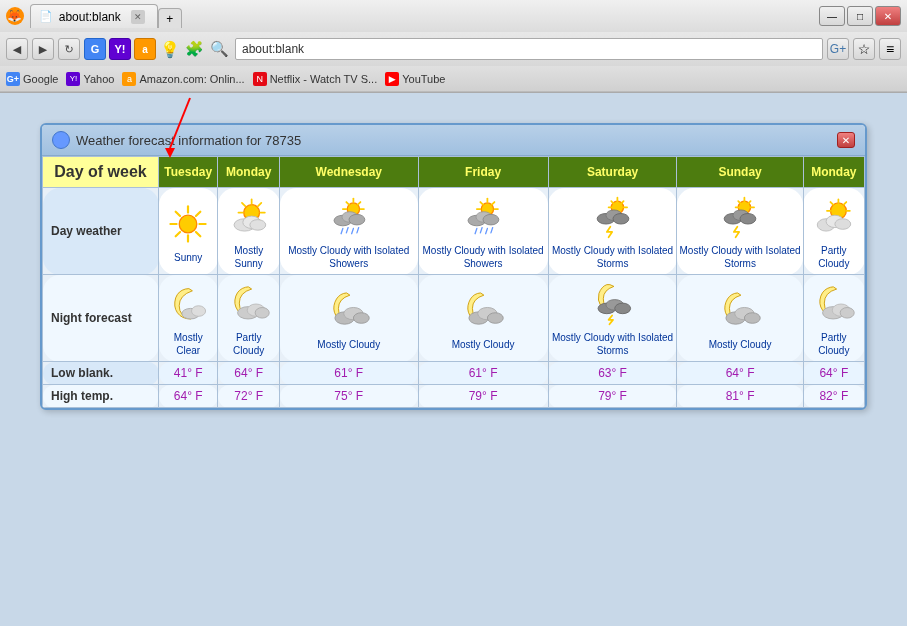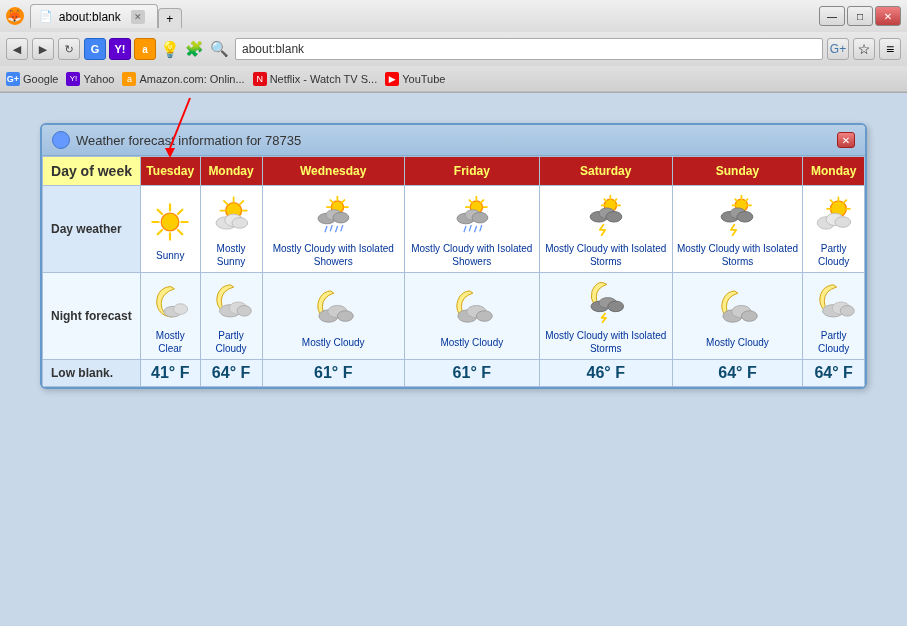--- a/index.html
+++ b/index.html
@@ -243,58 +243,59 @@
       border-collapse: collapse;
     }
 
     .weather-table th, .weather-table td {
       border: 1px solid #aac0d8;
       text-align: center;
       padding: 4px 2px;
     }
 
     .weather-table th {
-      background: #b91c1c;
+      background: #4d7c0f;
       color: #ffff66;
       font-weight: bold;
       font-size: 12px;
       padding: 6px 4px;
     }
 
     .weather-table th.row-header {
       background: #ffff99;
       color: #333;
-      font-size: 14px;
-      width: 98px;
+      font-size: 16px;
+      width: 116px;
     }
 
     .weather-table td.row-label {
       background: #d8e8f8;
       font-weight: bold;
       font-size: 12px;
       color: #333;
       text-align: left;
       padding-left: 8px;
     }
 
     .weather-table td {
       background: white;
       font-size: 11px;
       color: #003399;
+      border-radius: 17px;
     }
 
     .weather-table tr:nth-child(even) td {
       background: #f0f8ff;
     }
 
     .temp-row td {
       background: #e8f4ff;
-      font-size: 16px;
-      color: #0c4a6e;
-      font-weight: bold;
+      font-size: 12px;
+      color: #a21caf;
+      font-weight: normal;
     }
 
     .temp-row td.row-label {
       color: #333;
     }
 
     .weather-cell {
       padding: 4px 2px;
     }
 
@@ -646,21 +647,31 @@
             <div class="desc">Partly Cloudy</div>
           </td>
         </tr>
 
         <tr class="temp-row">
           <td class="row-label">Low blank.</td>
           <td>41° F</td>
           <td>64° F</td>
           <td>61° F</td>
           <td>61° F</td>
-          <td>46° F</td>
+          <td>63° F</td>
           <td>64° F</td>
           <td>64° F</td>
         </tr>
 
+        <tr class="temp-row">
+          <td class="row-label">High temp.</td>
+          <td>64° F</td>
+          <td>72° F</td>
+          <td>75° F</td>
+          <td>79° F</td>
+          <td>79° F</td>
+          <td>81° F</td>
+          <td>82° F</td>
+        </tr>
       </tbody>
     </table>
   </div>
 </div>
 
 </body></html>

